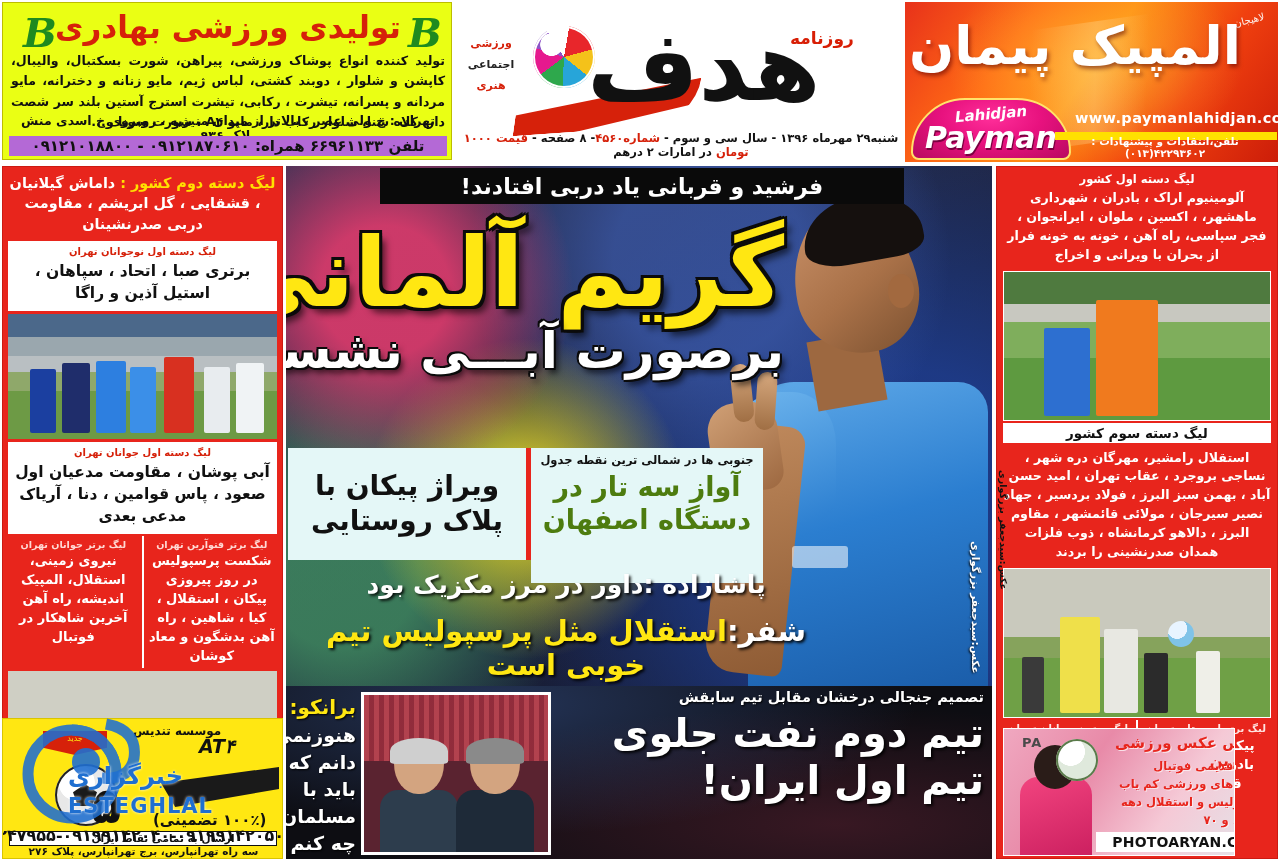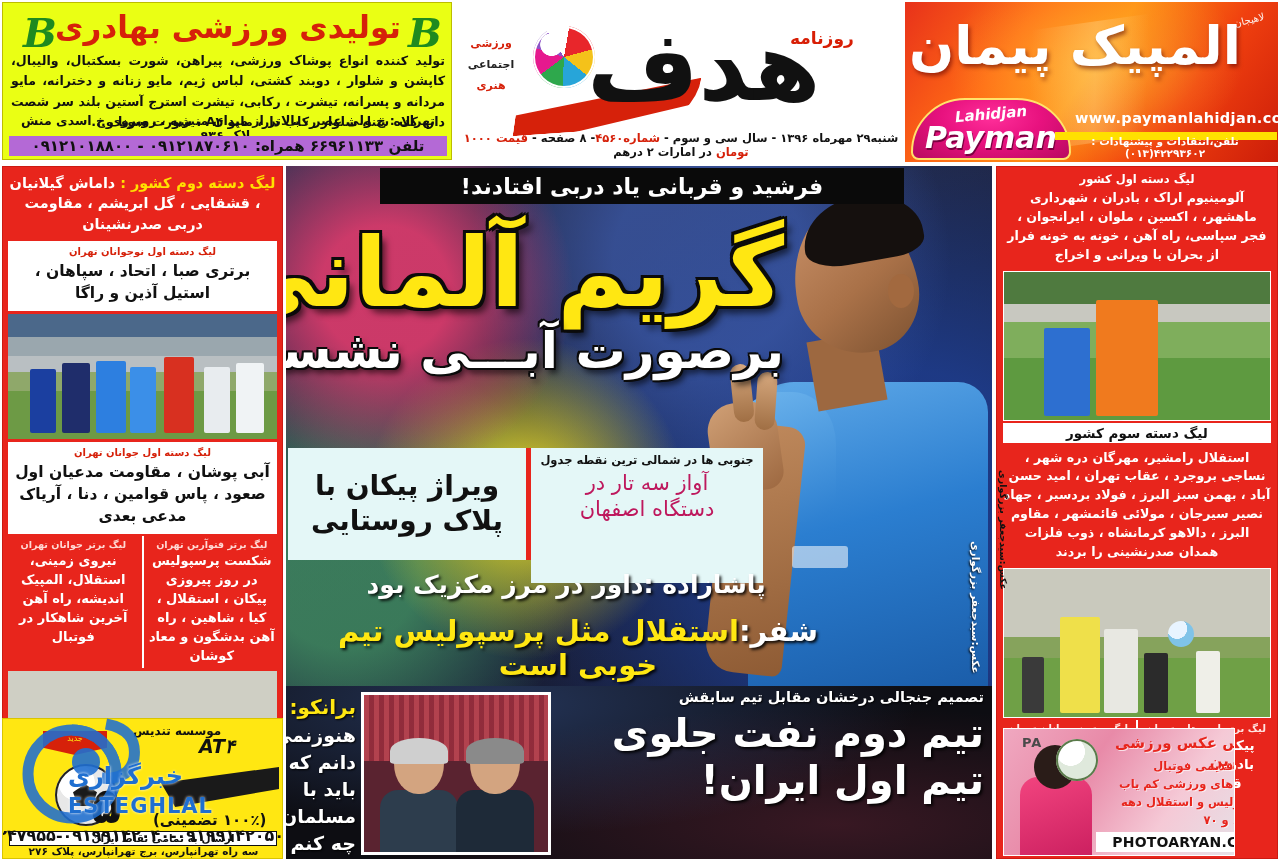--- a/index.html
+++ b/index.html
@@ -501,32 +501,32 @@
     position: absolute; top: 282px; left: 245px;
     width: 232px; height: 135px;
     background: #e4f7f7;
     direction: rtl; text-align: center;
     padding: 5px 6px;
   }
   #box-right .kick {
     font-size: 11.5px; font-weight: bold; color: #111; margin-bottom: 4px;
   }
   #box-right .t {
-    font-size: 21px; font-weight: normal; color: #be185d; line-height: 1.22;
+    font-size: 27px; font-weight: bold; color: #4d7c0f; line-height: 1.22;
   }
 
   
   #quote1 {
     position: absolute; top: 404px; left: 0px; width: 560px;
     text-align: center; direction: rtl;
     font-size: 25px; font-weight: bold; color: #ffffff;
     text-shadow: 2px 2px 3px rgba(0,0,0,.85);
   }
   #quote2 {
-    position: absolute; top: 448px; left: 12px; width: 560px;
+    position: absolute; top: 448px; left: 0px; width: 560px;
     text-align: center; direction: rtl;
     font-size: 29px; font-weight: bold;
     text-shadow: 2px 2px 3px rgba(0,0,0,.9);
   }
   #quote2 .w { color: #ffffff; }
   #quote2 .y { color: #ffe712; }
 
   
   #photo-credit {
     position: absolute; top: 368px; left: 676px;

